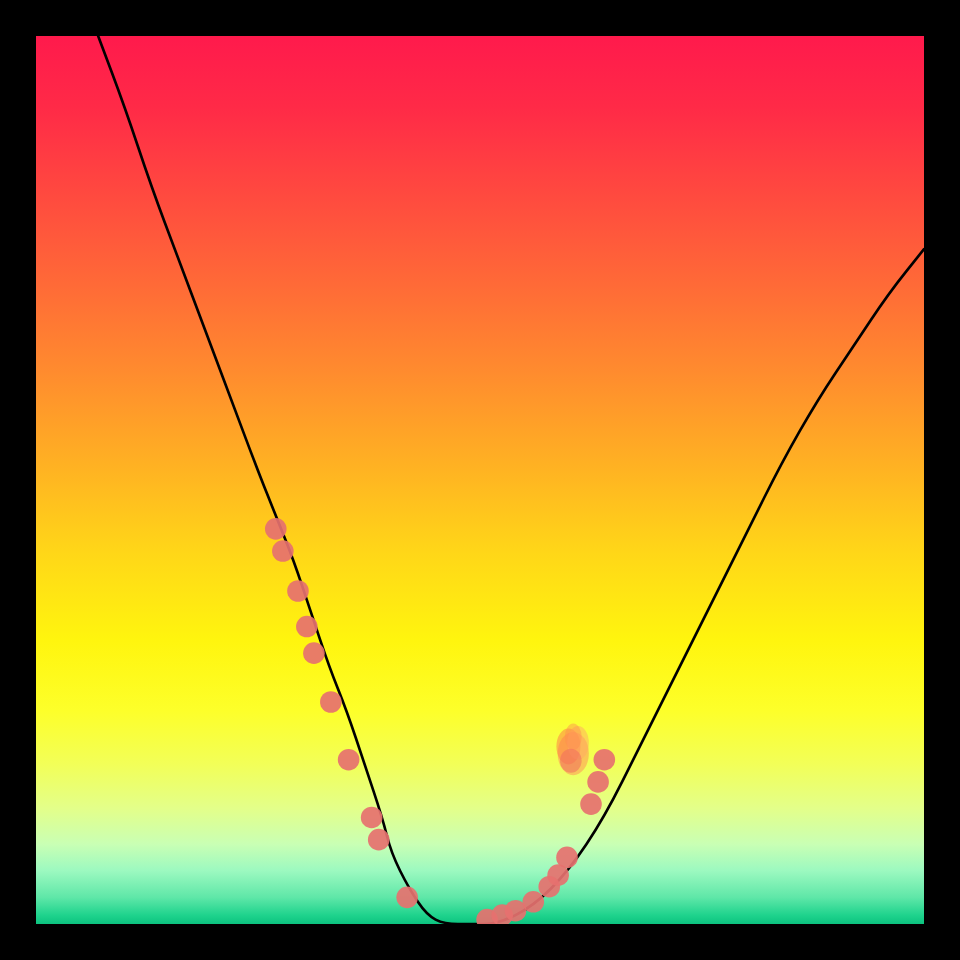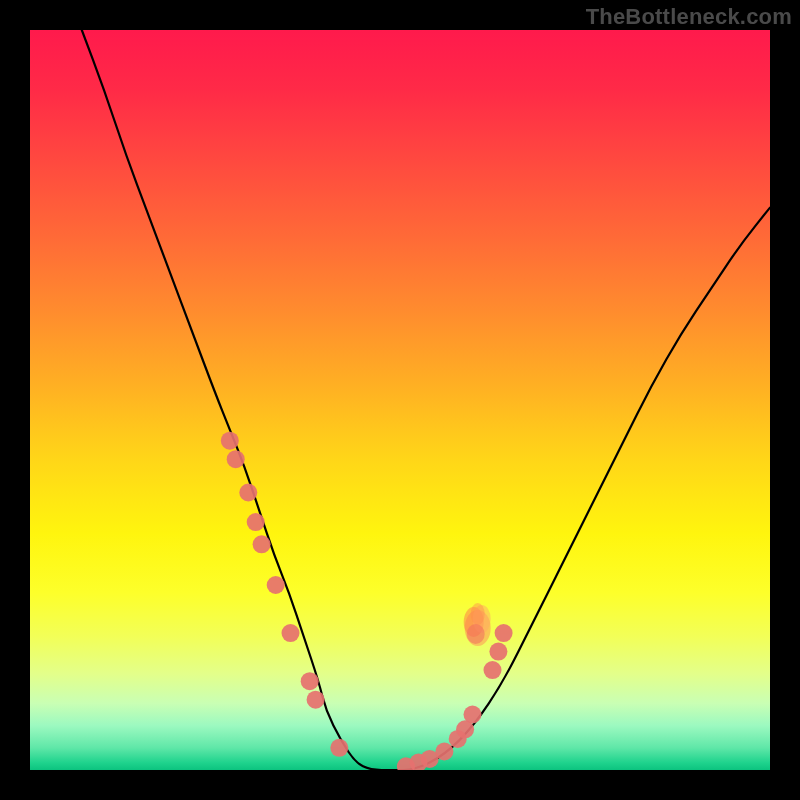--- a/index.html
+++ b/index.html
@@ -93,14 +93,13 @@
           <circle cx="414.4" cy="721.5" r="9" fill="#e6716f" fill-opacity="0.92"></circle>
           <circle cx="427.7" cy="708.9" r="9" fill="#e6716f" fill-opacity="0.92"></circle>
           <circle cx="435.1" cy="699.3" r="9" fill="#e6716f" fill-opacity="0.92"></circle>
           <circle cx="442.5" cy="684.5" r="9" fill="#e6716f" fill-opacity="0.92"></circle>
           <circle cx="462.5" cy="640.1" r="9" fill="#e6716f" fill-opacity="0.92"></circle>
           <circle cx="468.4" cy="621.6" r="9" fill="#e6716f" fill-opacity="0.92"></circle>
           <circle cx="473.6" cy="603.1" r="9" fill="#e6716f" fill-opacity="0.92"></circle>
         </g>
     </svg>
   </div>
-  <div class="watermark">TheBottleneck.com</div>
 </div>
 
 </body></html>

